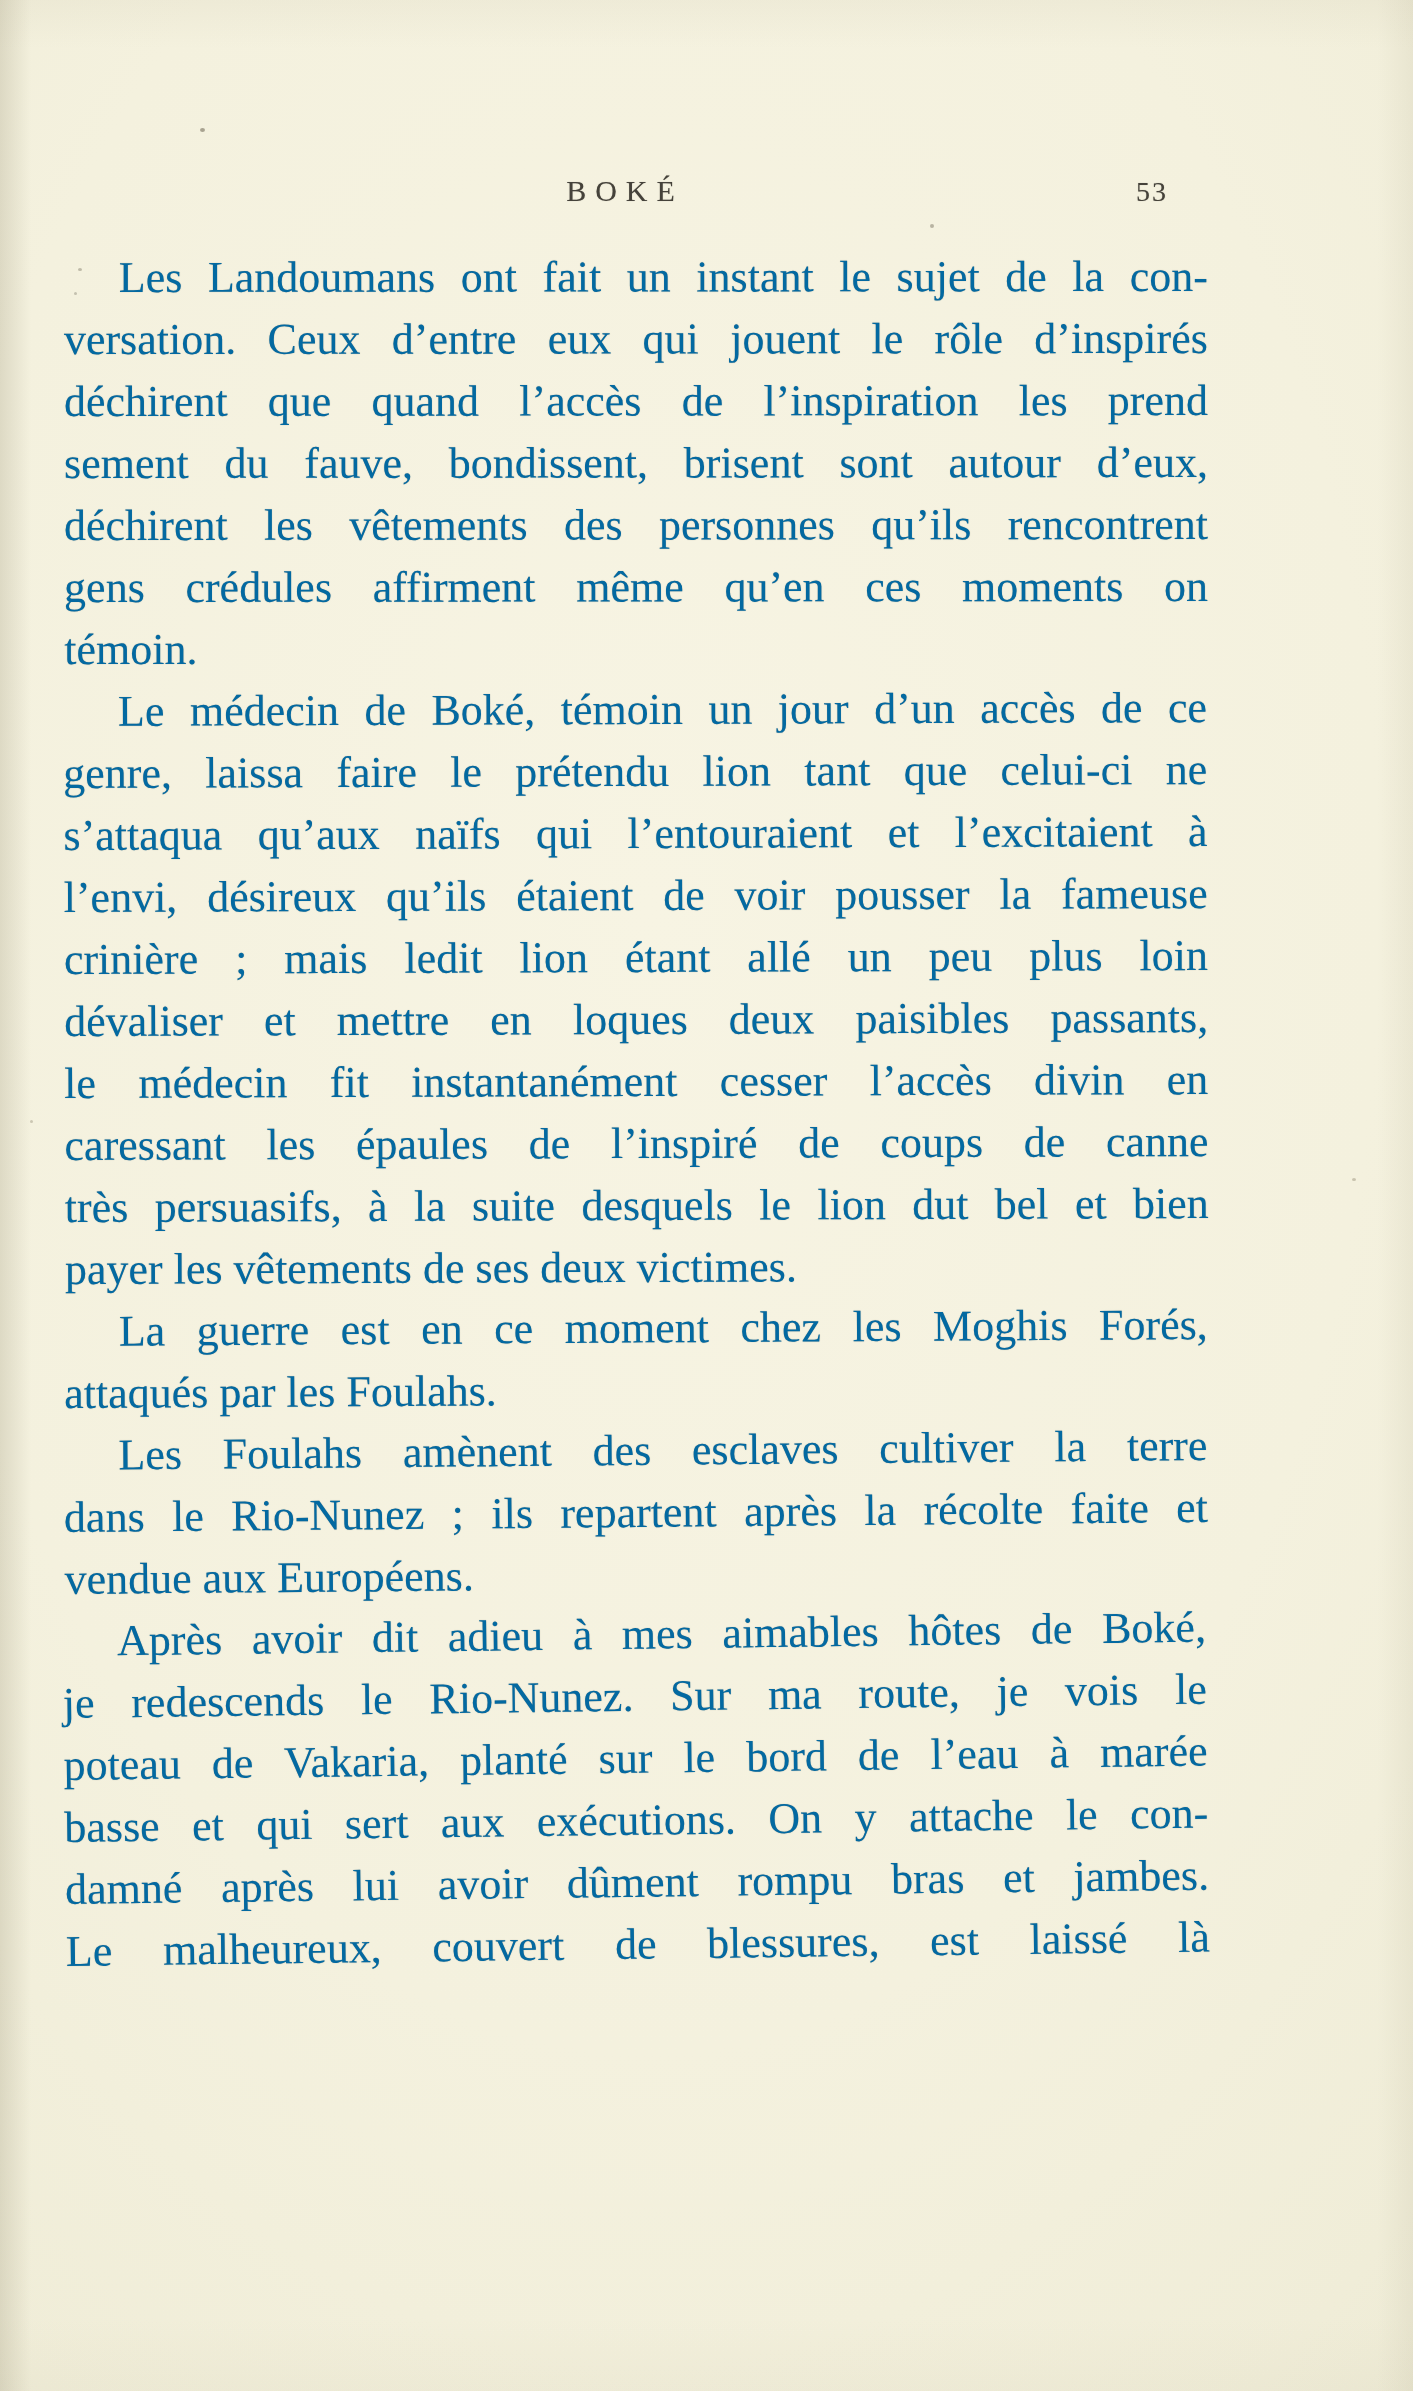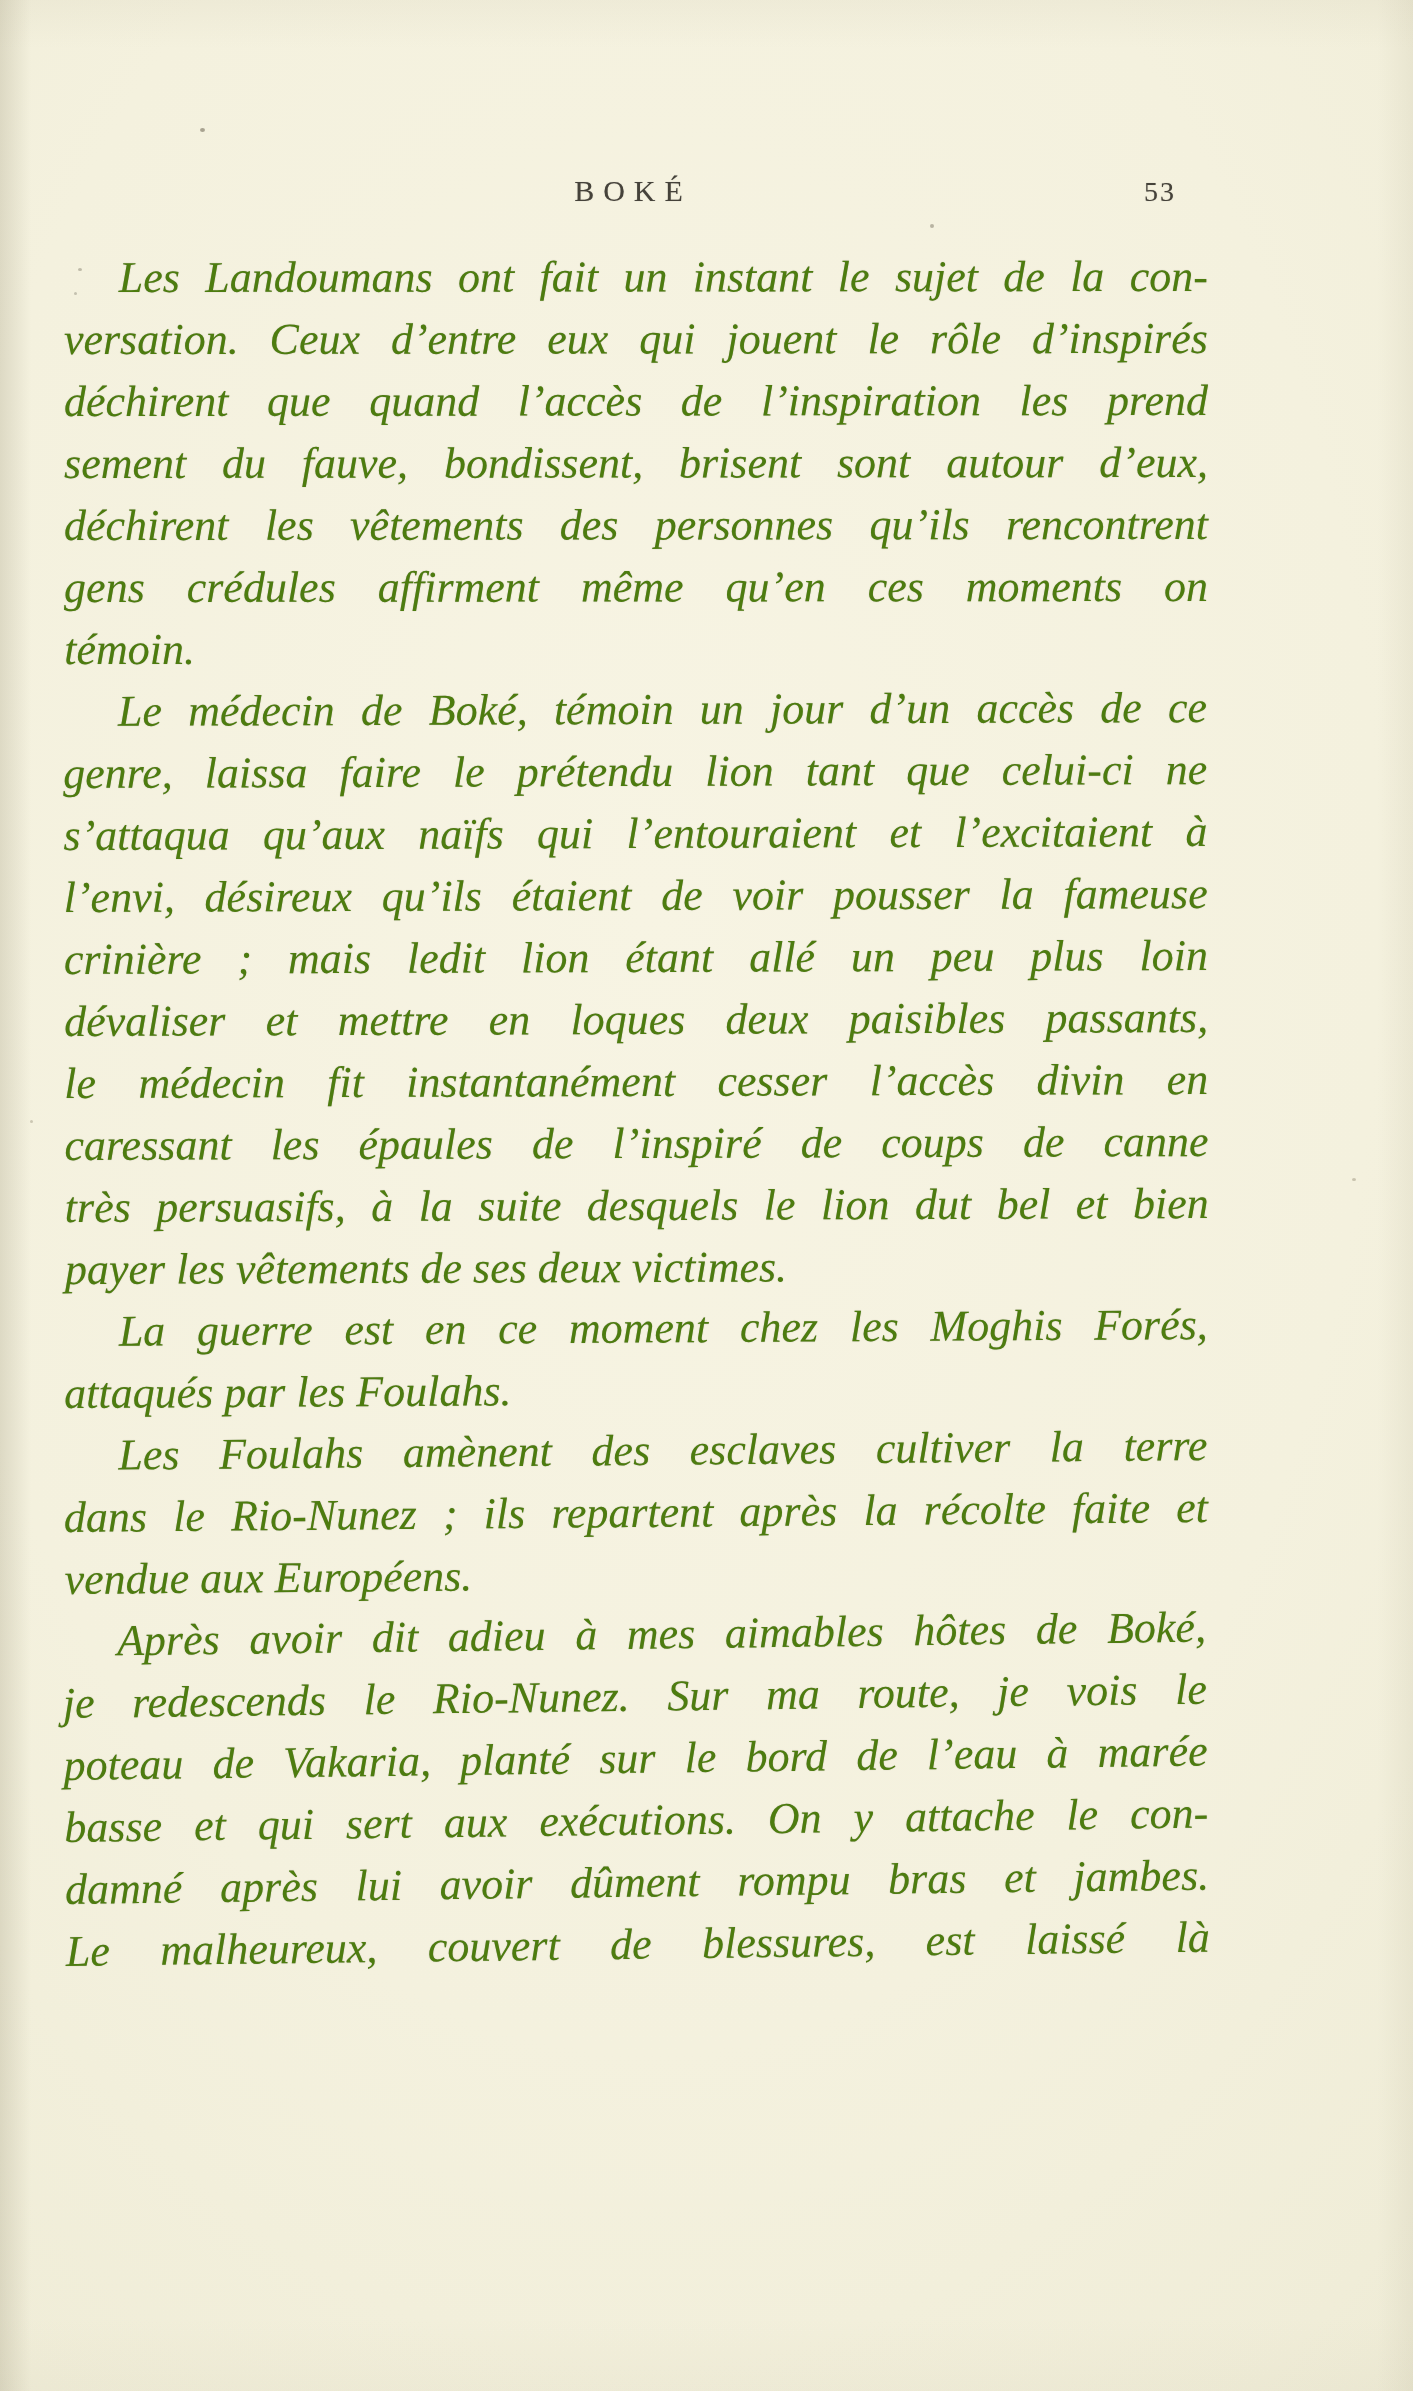--- a/index.html
+++ b/index.html
@@ -23,21 +23,21 @@
 
   .page {
     position: absolute;
     inset: 0;
   }
 
   
   .running-head {
     position: absolute;
     top: 176px;
-    left: 64px;
+    left: 56px;
     width: 1144px;
     height: 40px;
     color: #45423a;
   }
   .head-title {
     display: block;
     text-align: center;
     font-size: 30px;
     letter-spacing: 9px;
     line-height: 30px;
@@ -54,24 +54,23 @@
     text-shadow: 0 0 1px rgba(69,66,58,0.35);
     font-family: Liberation Serif, serif;
   }
 
   
   .body-text {
     position: absolute;
     top: 247px;
     left: 64px;
     width: 1144px;
-    color: #4d7c0f;
+    color: #0369a1;
     font-size: 44px;
     text-shadow: 0 0 1px rgba(62,59,51,0.40);
-    font-style: italic;
   }
   .para {
     margin: 0;
     transform-origin: 0% 50%;
   }
   .line {
     height: 62px;
     line-height: 62px;
     text-align: justify;
     text-align-last: justify;

